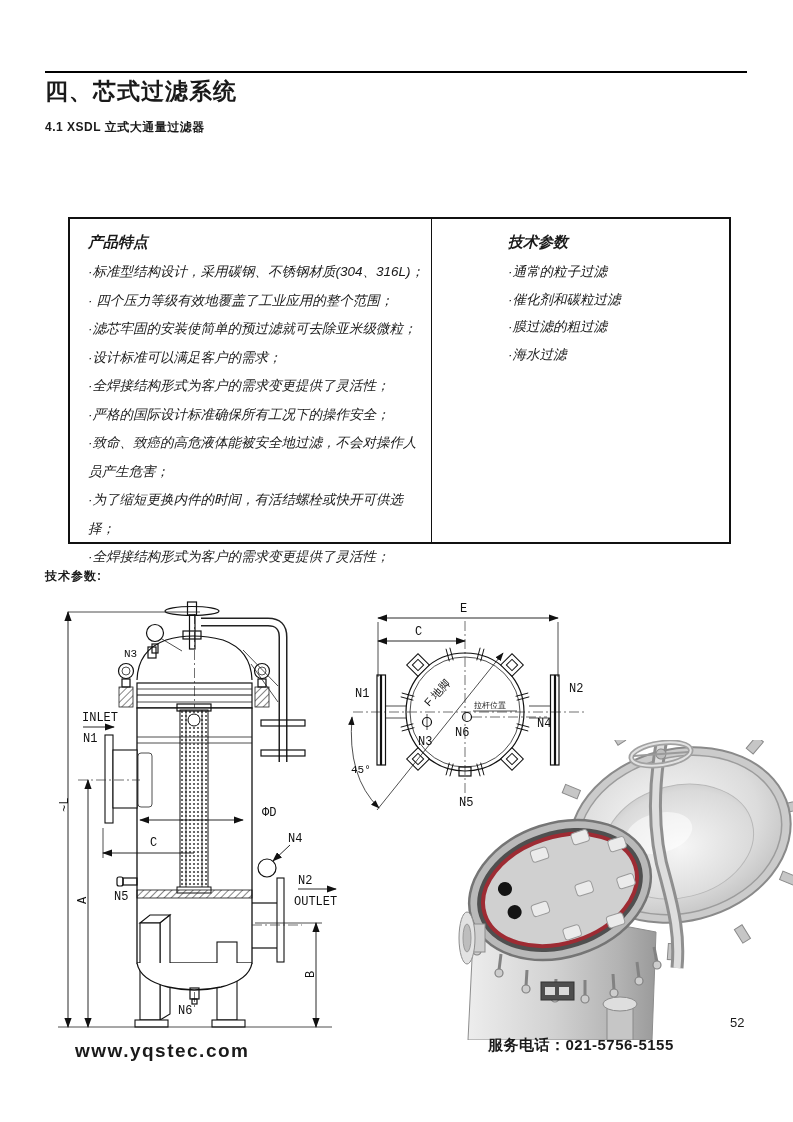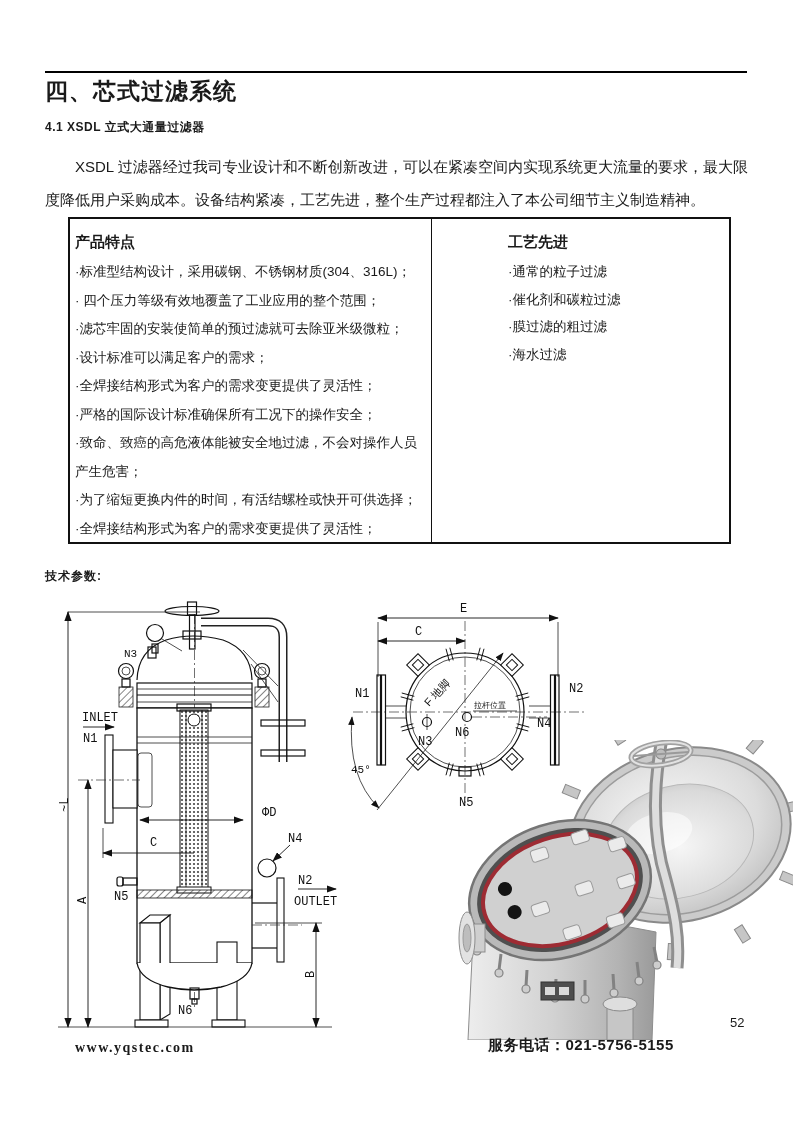--- a/index.html
+++ b/index.html
@@ -9,63 +9,62 @@
     overflow:hidden;margin:0 auto;
   }
   .abs{position:absolute;}
   .rule{left:45px;top:71px;width:702px;height:2px;background:#000;}
   .h1{left:45px;top:76px;font-size:23px;font-weight:bold;letter-spacing:1px;}
   .h2{left:45px;top:119px;font-size:12px;font-weight:600;letter-spacing:.5px;}
   .intro{left:45px;top:150px;width:703px;font-size:15px;line-height:33px;
     text-align:justify;text-indent:2em;}
   .ftable{left:68px;top:217px;width:663px;height:327px;border:2px solid #111;
     display:flex;box-sizing:border-box;}
-  .fcol{box-sizing:border-box;padding:12px 6px 0 5px;}
+  .fcol{box-sizing:border-box;padding:12px 6px 0 18px;font-style:italic;}
   .fcol.left{width:362px;border-right:1.5px solid #111;}
   .fcol.right{flex:1;padding-left:76px;}
   .fhead{font-size:15px;font-weight:bold;margin:2px 0 6px 0;}
   .fitem{font-size:13.5px;line-height:28.5px;}
   .aitem{font-size:13.5px;line-height:27.5px;}
   .tech{left:45px;top:568px;font-size:12px;font-weight:bold;letter-spacing:1px;}
-  .site{left:75px;top:1040px;font-size:14px;font-weight:bold;letter-spacing:1.5px;
-    font-family:Liberation Serif, serif;}
+  .site{left:75px;top:1040px;font-size:19px;font-weight:bold;letter-spacing:1.5px;
+    font-family:Liberation Sans, sans-serif;}
   .phone{left:488px;top:1036px;font-size:15px;font-weight:bold;letter-spacing:.5px;}
   .pageno{left:730px;top:1015px;font-size:13px;}
   svg text{font-family:"Liberation Mono","DejaVu Sans Mono",monospace;fill:#111;}
   svg .cjk{font-family:"Liberation Sans","DejaVu Sans",sans-serif;}
   .thin{stroke:#222;stroke-width:.8;fill:none;}
   .med{stroke:#111;stroke-width:1.2;fill:none;}
   .cl{stroke:#333;stroke-width:.7;fill:none;stroke-dasharray:10 3 2 3;}
   .dim{stroke:#111;stroke-width:.9;fill:none;}
 </style>
 </head>
 <body>
 
 <div class="page">
 
   <div class="abs rule"></div>
   <div class="abs h1">四、芯式过滤系统</div>
   <div class="abs h2">4.1 XSDL 立式大通量过滤器</div>
-  <div class="abs intro">XSDL 过滤器经过我司专业设计和不断创新改进，可以在紧凑空间内实现系统更大流量的要求，最大限度降低用户采购成本。设备结构紧凑，工艺先进，整个生产过程都注入了本公司细节主义制造精神。</div>
 
   <div class="abs ftable">
     <div class="fcol left">
       <div class="fhead">产品特点</div>
       <div class="fitem">·标准型结构设计，采用碳钢、不锈钢材质(304、316L)；</div>
       <div class="fitem">· 四个压力等级有效地覆盖了工业应用的整个范围；</div>
       <div class="fitem">·滤芯牢固的安装使简单的预过滤就可去除亚米级微粒；</div>
       <div class="fitem">·设计标准可以满足客户的需求；</div>
       <div class="fitem">·全焊接结构形式为客户的需求变更提供了灵活性；</div>
       <div class="fitem">·严格的国际设计标准确保所有工况下的操作安全；</div>
       <div class="fitem">·致命、致癌的高危液体能被安全地过滤，不会对操作人员产生危害；</div>
       <div class="fitem">·为了缩短更换内件的时间，有活结螺栓或快开可供选择；</div>
       <div class="fitem">·全焊接结构形式为客户的需求变更提供了灵活性；</div>
     </div>
     <div class="fcol right">
-      <div class="fhead">工艺先进</div>
+      <div class="fhead">技术参数</div>
       <div class="aitem">·通常的粒子过滤</div>
       <div class="aitem">·催化剂和碳粒过滤</div>
       <div class="aitem">·膜过滤的粗过滤</div>
       <div class="aitem">·海水过滤</div>
     </div>
   </div>
 
   <div class="abs tech">技术参数:</div>
 
   <svg class="abs" style="left:40px;top:590px;" width="310" height="450" viewBox="0 0 310 450">

